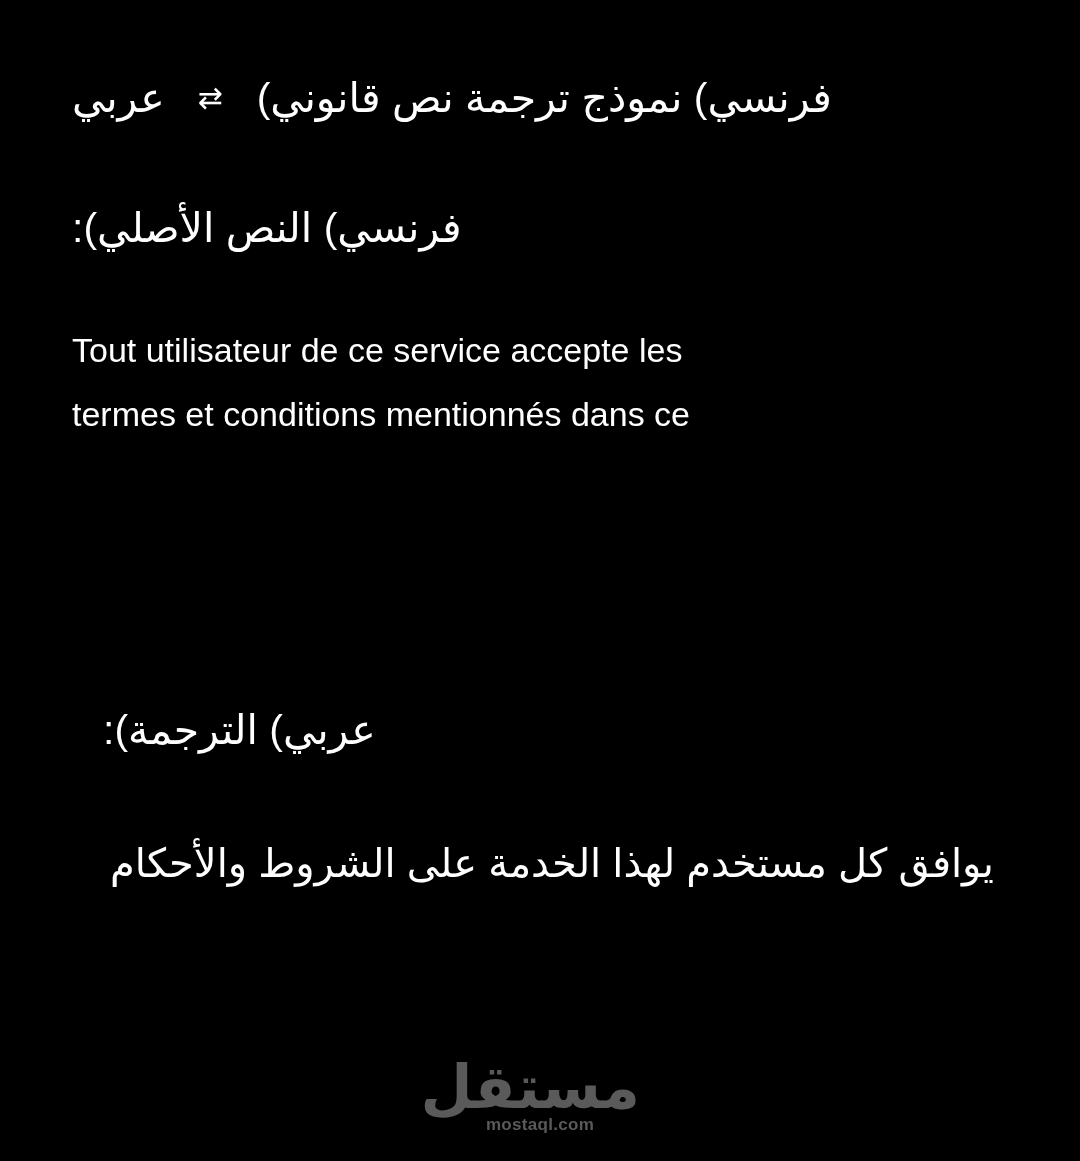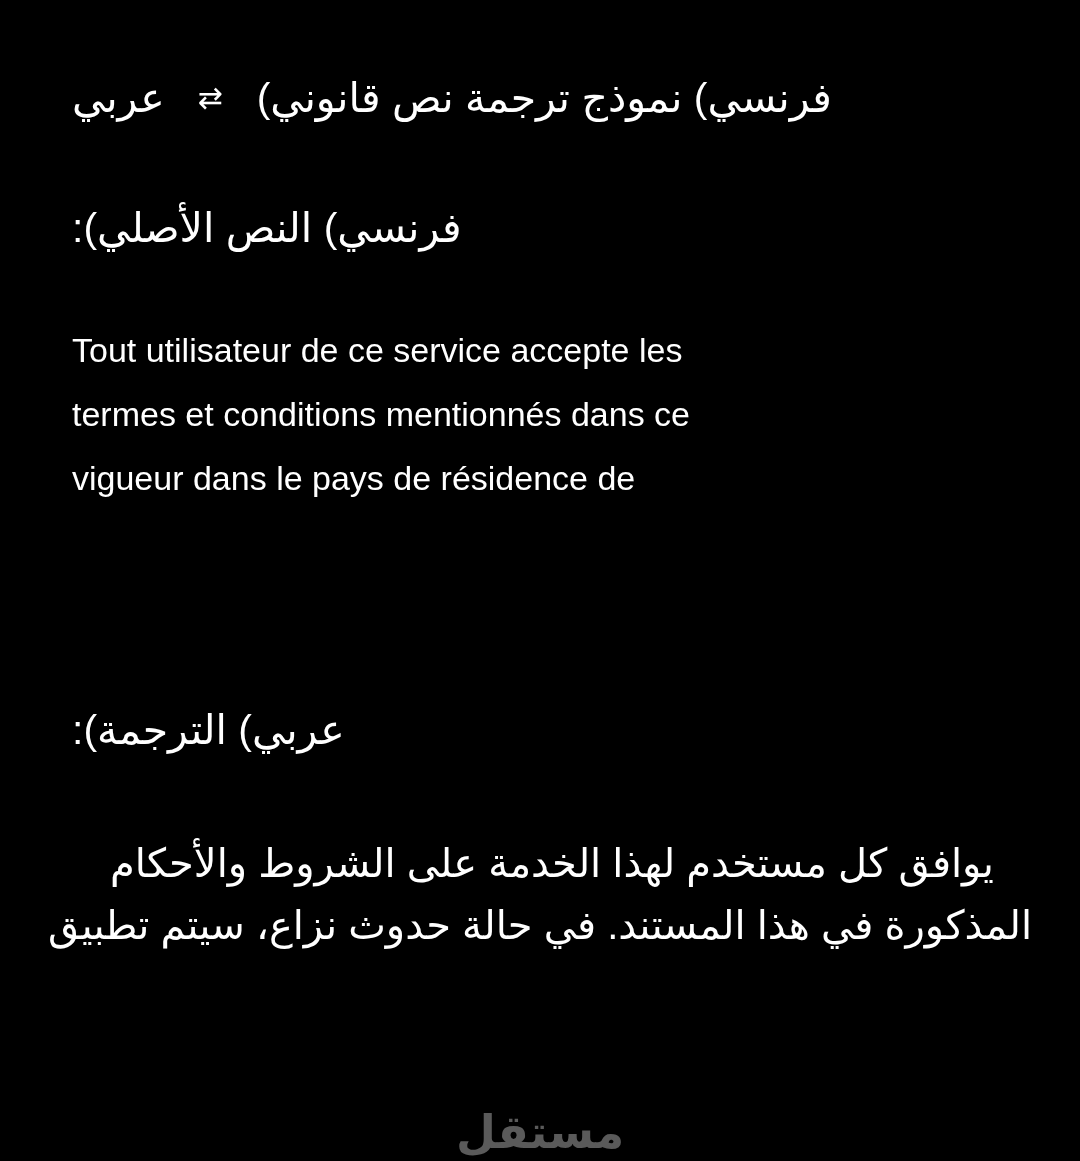--- a/index.html
+++ b/index.html
@@ -88,25 +88,24 @@
     .watermark {
       position: absolute;
       left: 440px;
       top: 1062px;
       width: 200px;
       text-align: center;
       color: #5a5a5a;
     }
     .watermark-logo {
       display: block;
-      font-size: 46px;
+      font-size: 60px;
       line-height: 52px;
       font-weight: bold;
       direction: rtl;
-      margin-top: 44px;
     }
     .watermark-url {
       display: block;
       font-size: 17px;
       line-height: 22px;
       font-weight: bold;
       letter-spacing: 0.3px;
     }
   </style>
 </head>
@@ -120,33 +119,29 @@
     <span class="seg" dir="rtl">فرنسي) نموذج ترجمة نص قانوني)</span>
   </div>
 
   <div class="line ar-line source-label">
     <span class="seg" dir="ltr" style="unicode-bidi: plaintext;">فرنسي) النص الأصلي):</span>
   </div>
 
   <div class="fr-block">
     <span class="line fr-line">Tout utilisateur de ce service accepte les</span>
     <span class="line fr-line">termes et conditions mentionnés dans ce</span>
-    <span class="line fr-line">vigueur dans le pays de résidence de</span>
   </div>
 
   <div class="line ar-line target-label">
-    <span class="seg" dir="ltr" style="unicode-bidi: plaintext;">عربي) الترجمة):</span>
+    <span class="seg" dir="ltr" style="unicode-bidi: plaintext; margin-left: 31px;">عربي) الترجمة):</span>
   </div>
 
   <div class="ar-block">
     <div class="ar-para-line">
       <span class="ar-para-wrap">يوافق كل مستخدم لهذا الخدمة على الشروط والأحكام</span>
-    </div>
-    <div class="ar-para-line">
-      <span class="ar-para-wrap">المذكورة في هذا المستند. في حالة حدوث نزاع، سيتم تطبيق</span>
     </div>
   </div>
 
 </div>
 
 <div class="watermark">
   <span class="watermark-logo">مستقل</span>
   <span class="watermark-url">mostaql.com</span>
 </div>
 

